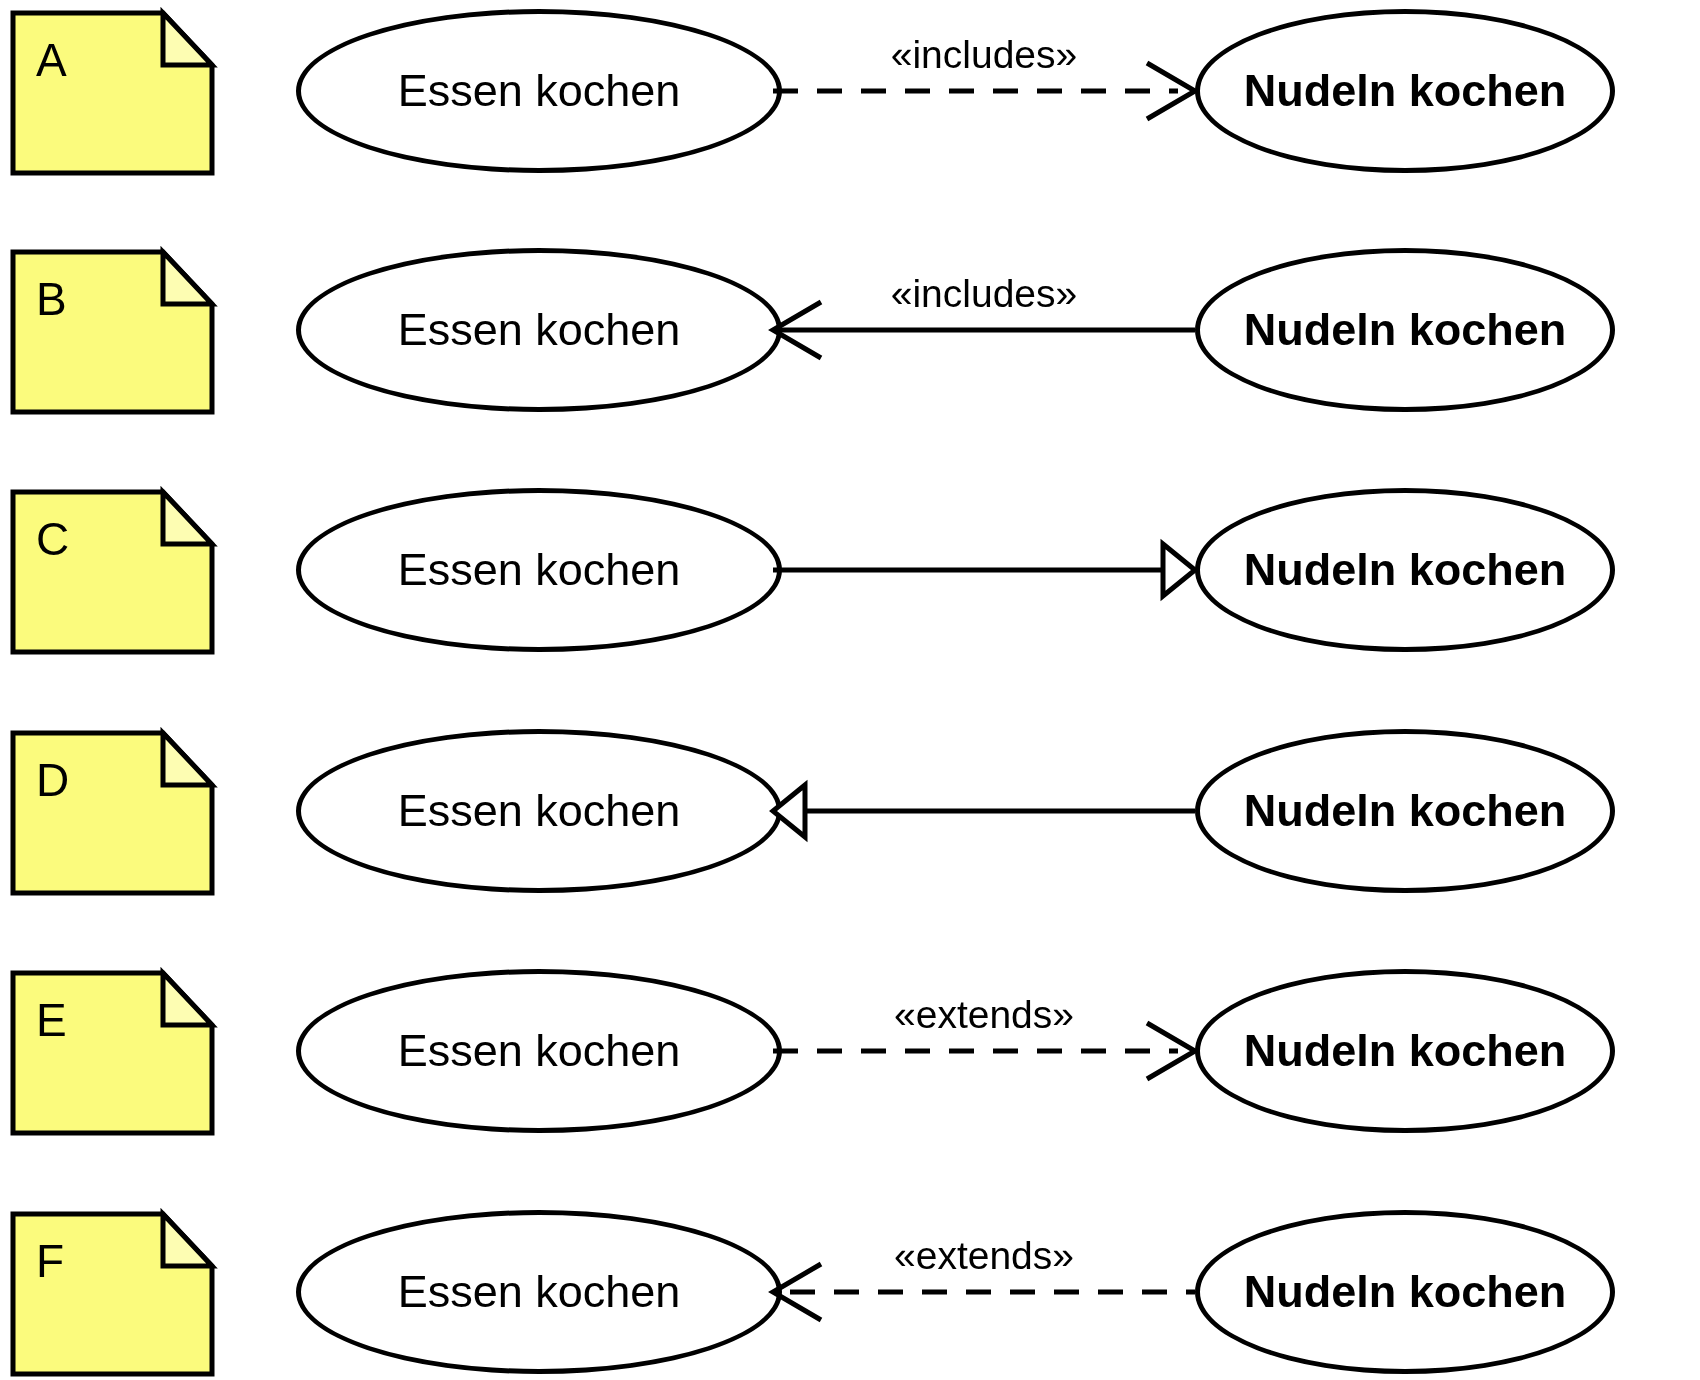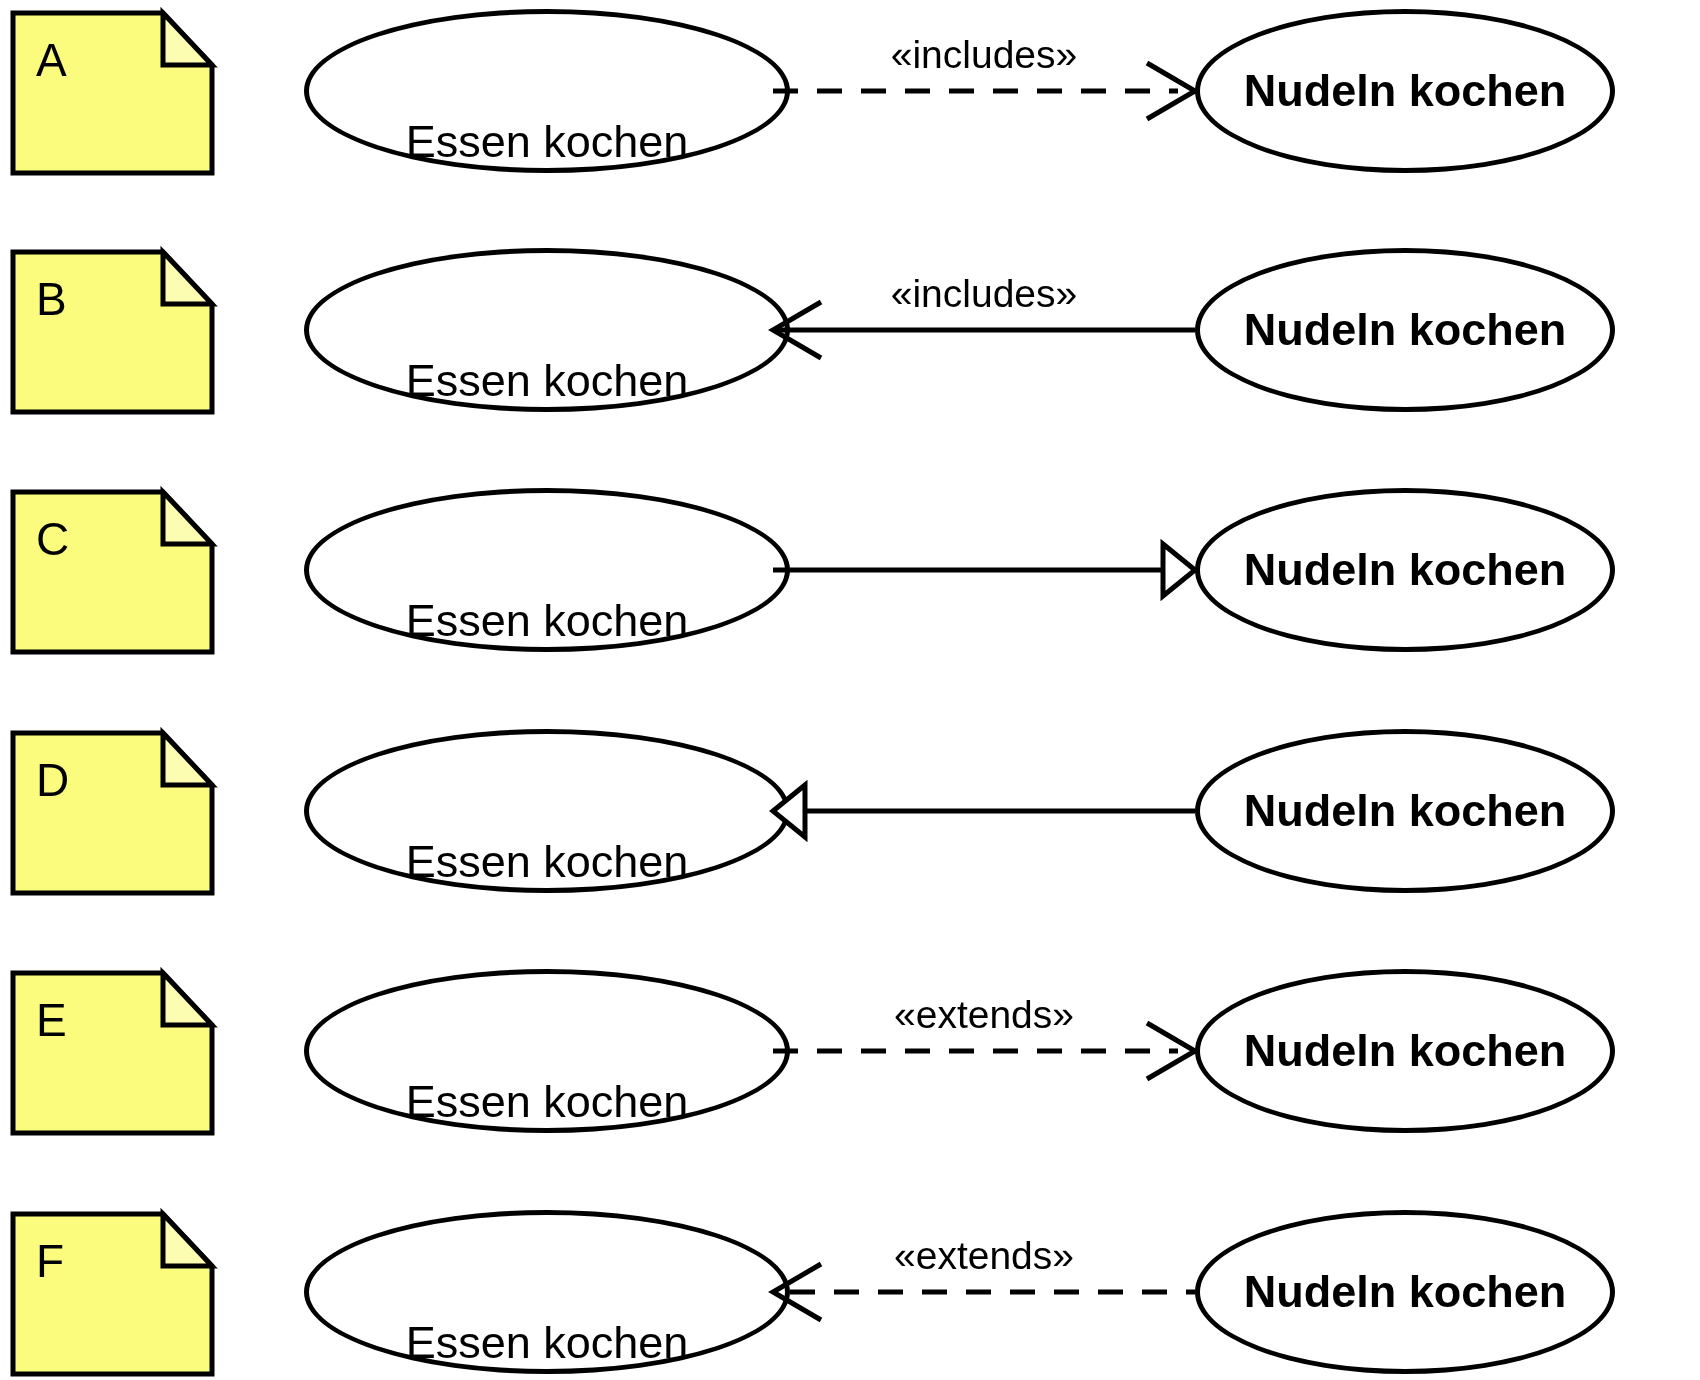--- a/index.html
+++ b/index.html
@@ -43,21 +43,21 @@
     top: 0;
     height: 164px;
     border: 5px solid #000000;
     border-radius: 50%;
     box-sizing: border-box;
     background: #FFFFFF;
     display: flex;
     align-items: center;
     justify-content: center;
   }
-  .ellipse-left  { left: 304px;  width: 486px; align-items: flex-end; }
+  .ellipse-left  { left: 296px;  width: 486px; }
   .ellipse-right { left: 1195px; width: 420px; font-weight: bold; }
   .ellipse span {
     font-size: 45px;
     color: #000000;
     white-space: nowrap;
   }
   .connector {
     position: absolute;
     left: 770px;
     top: 0;

